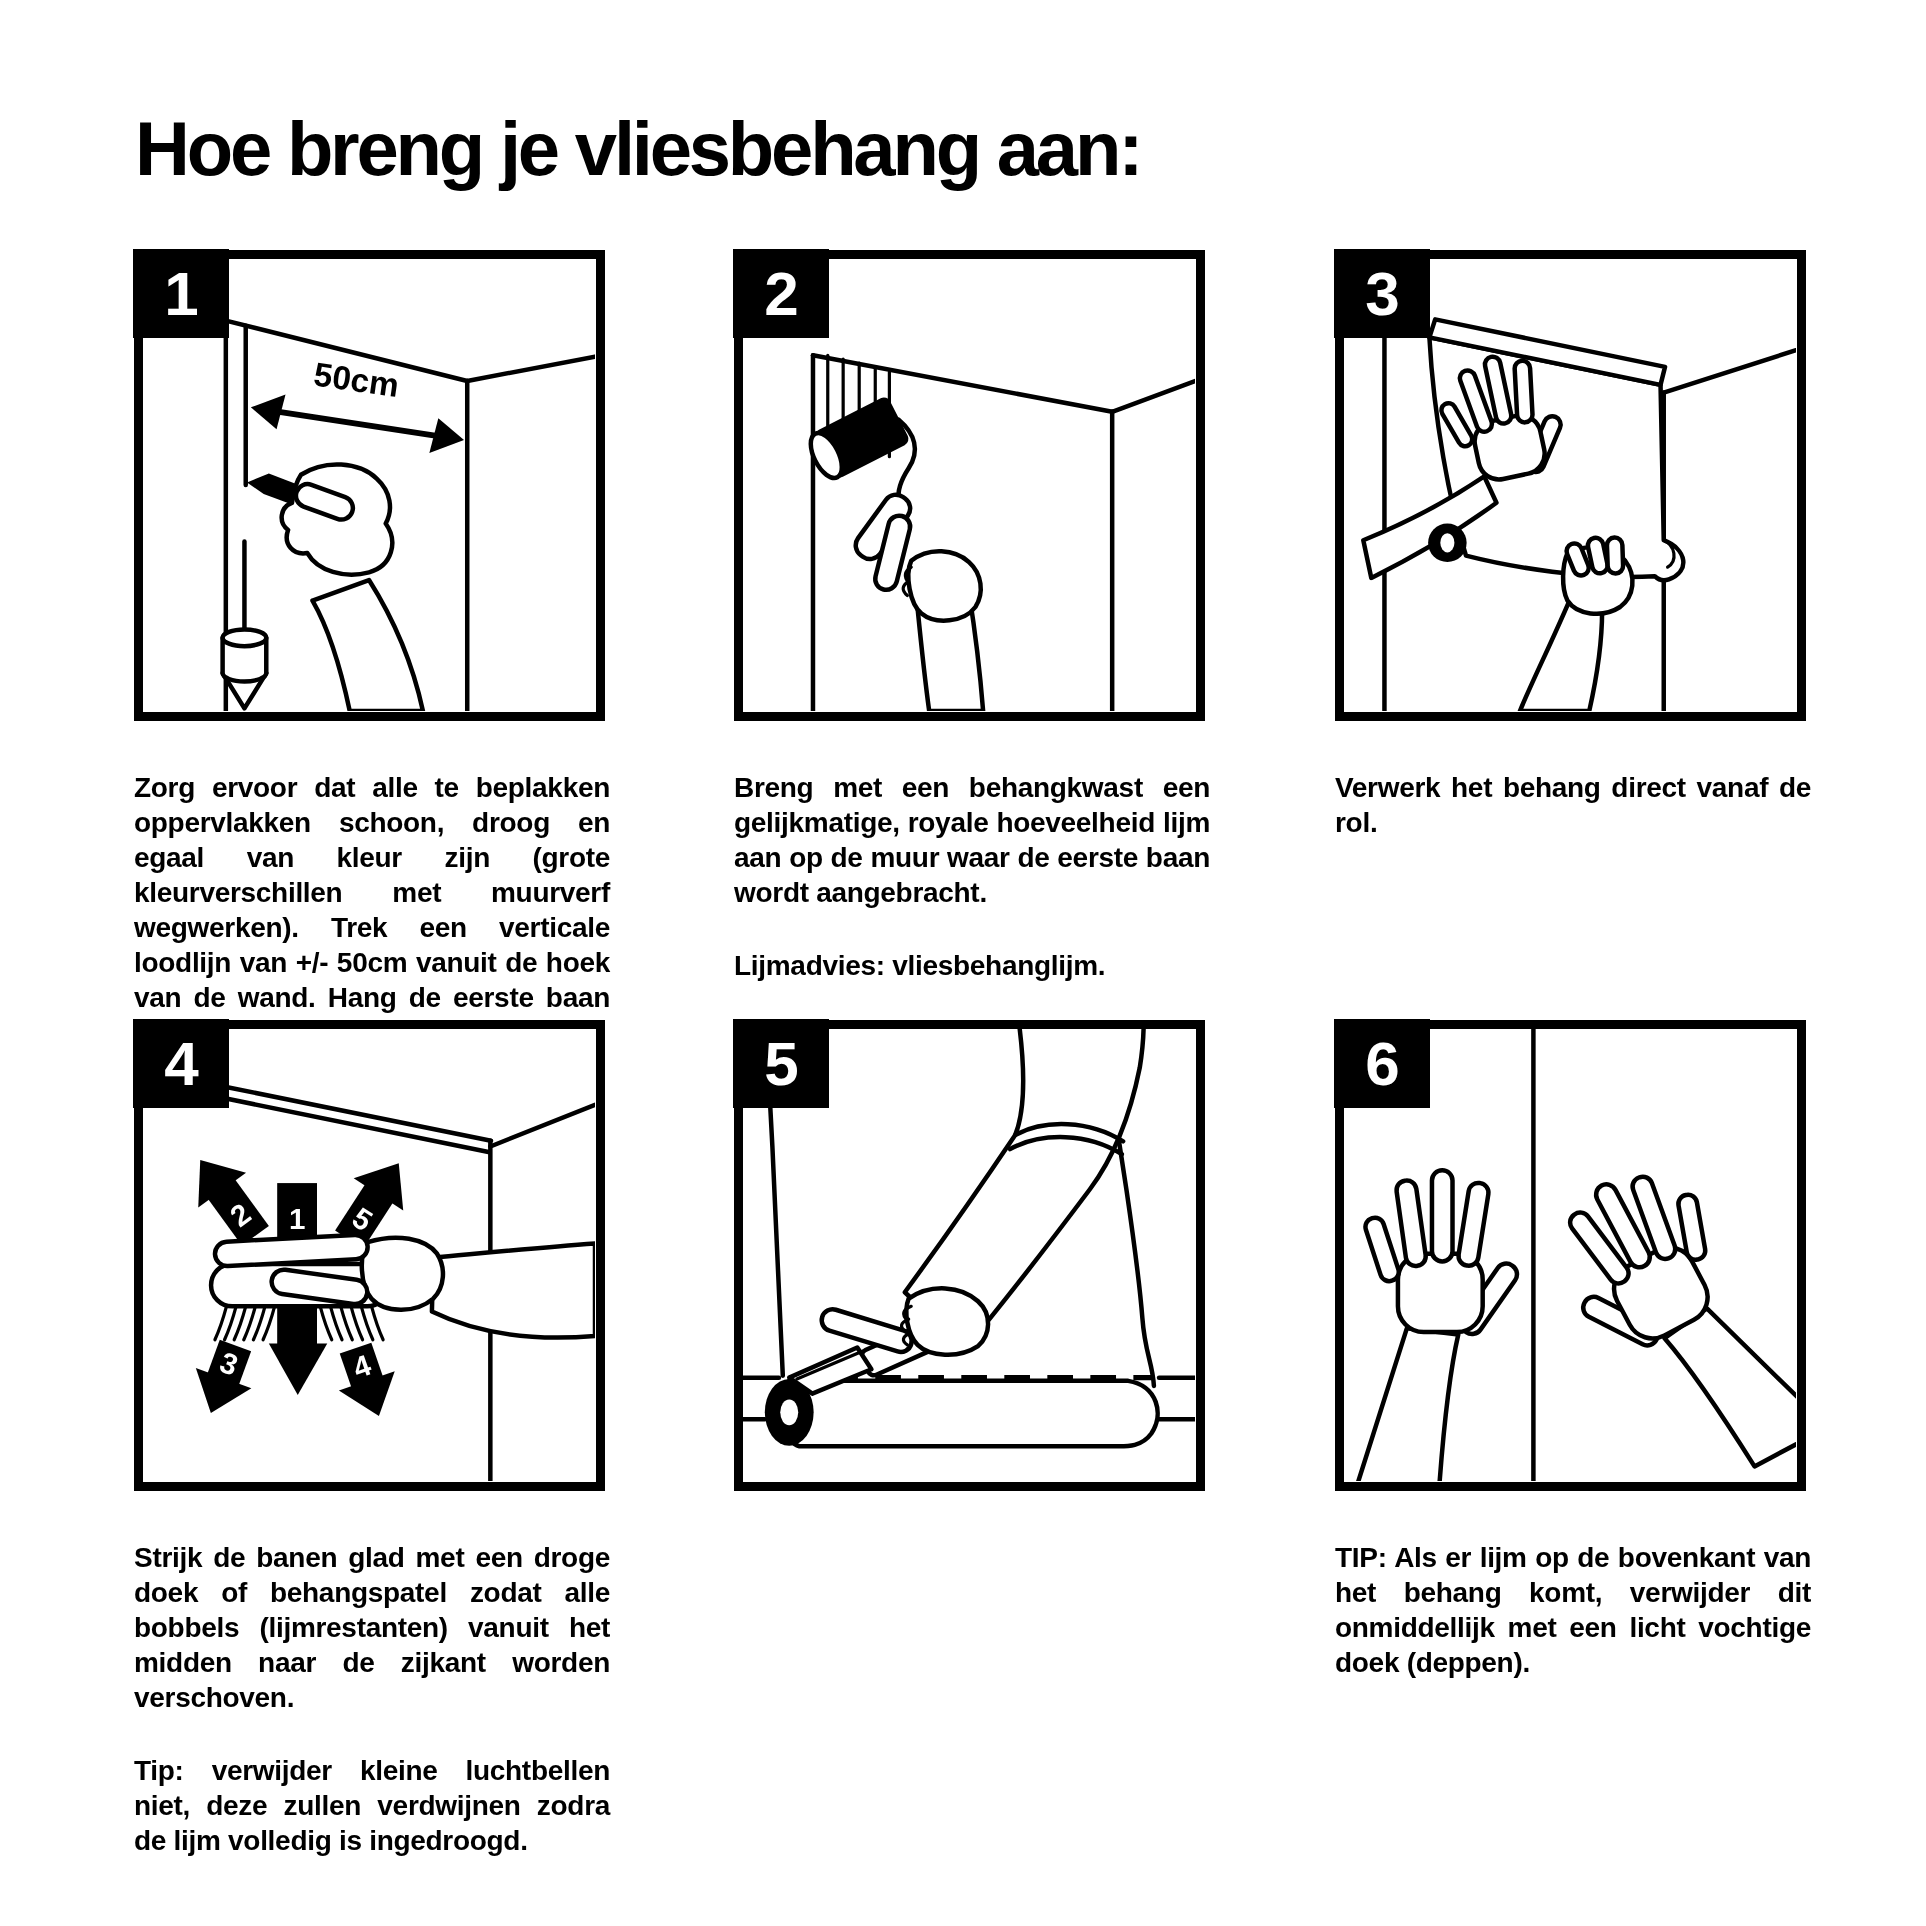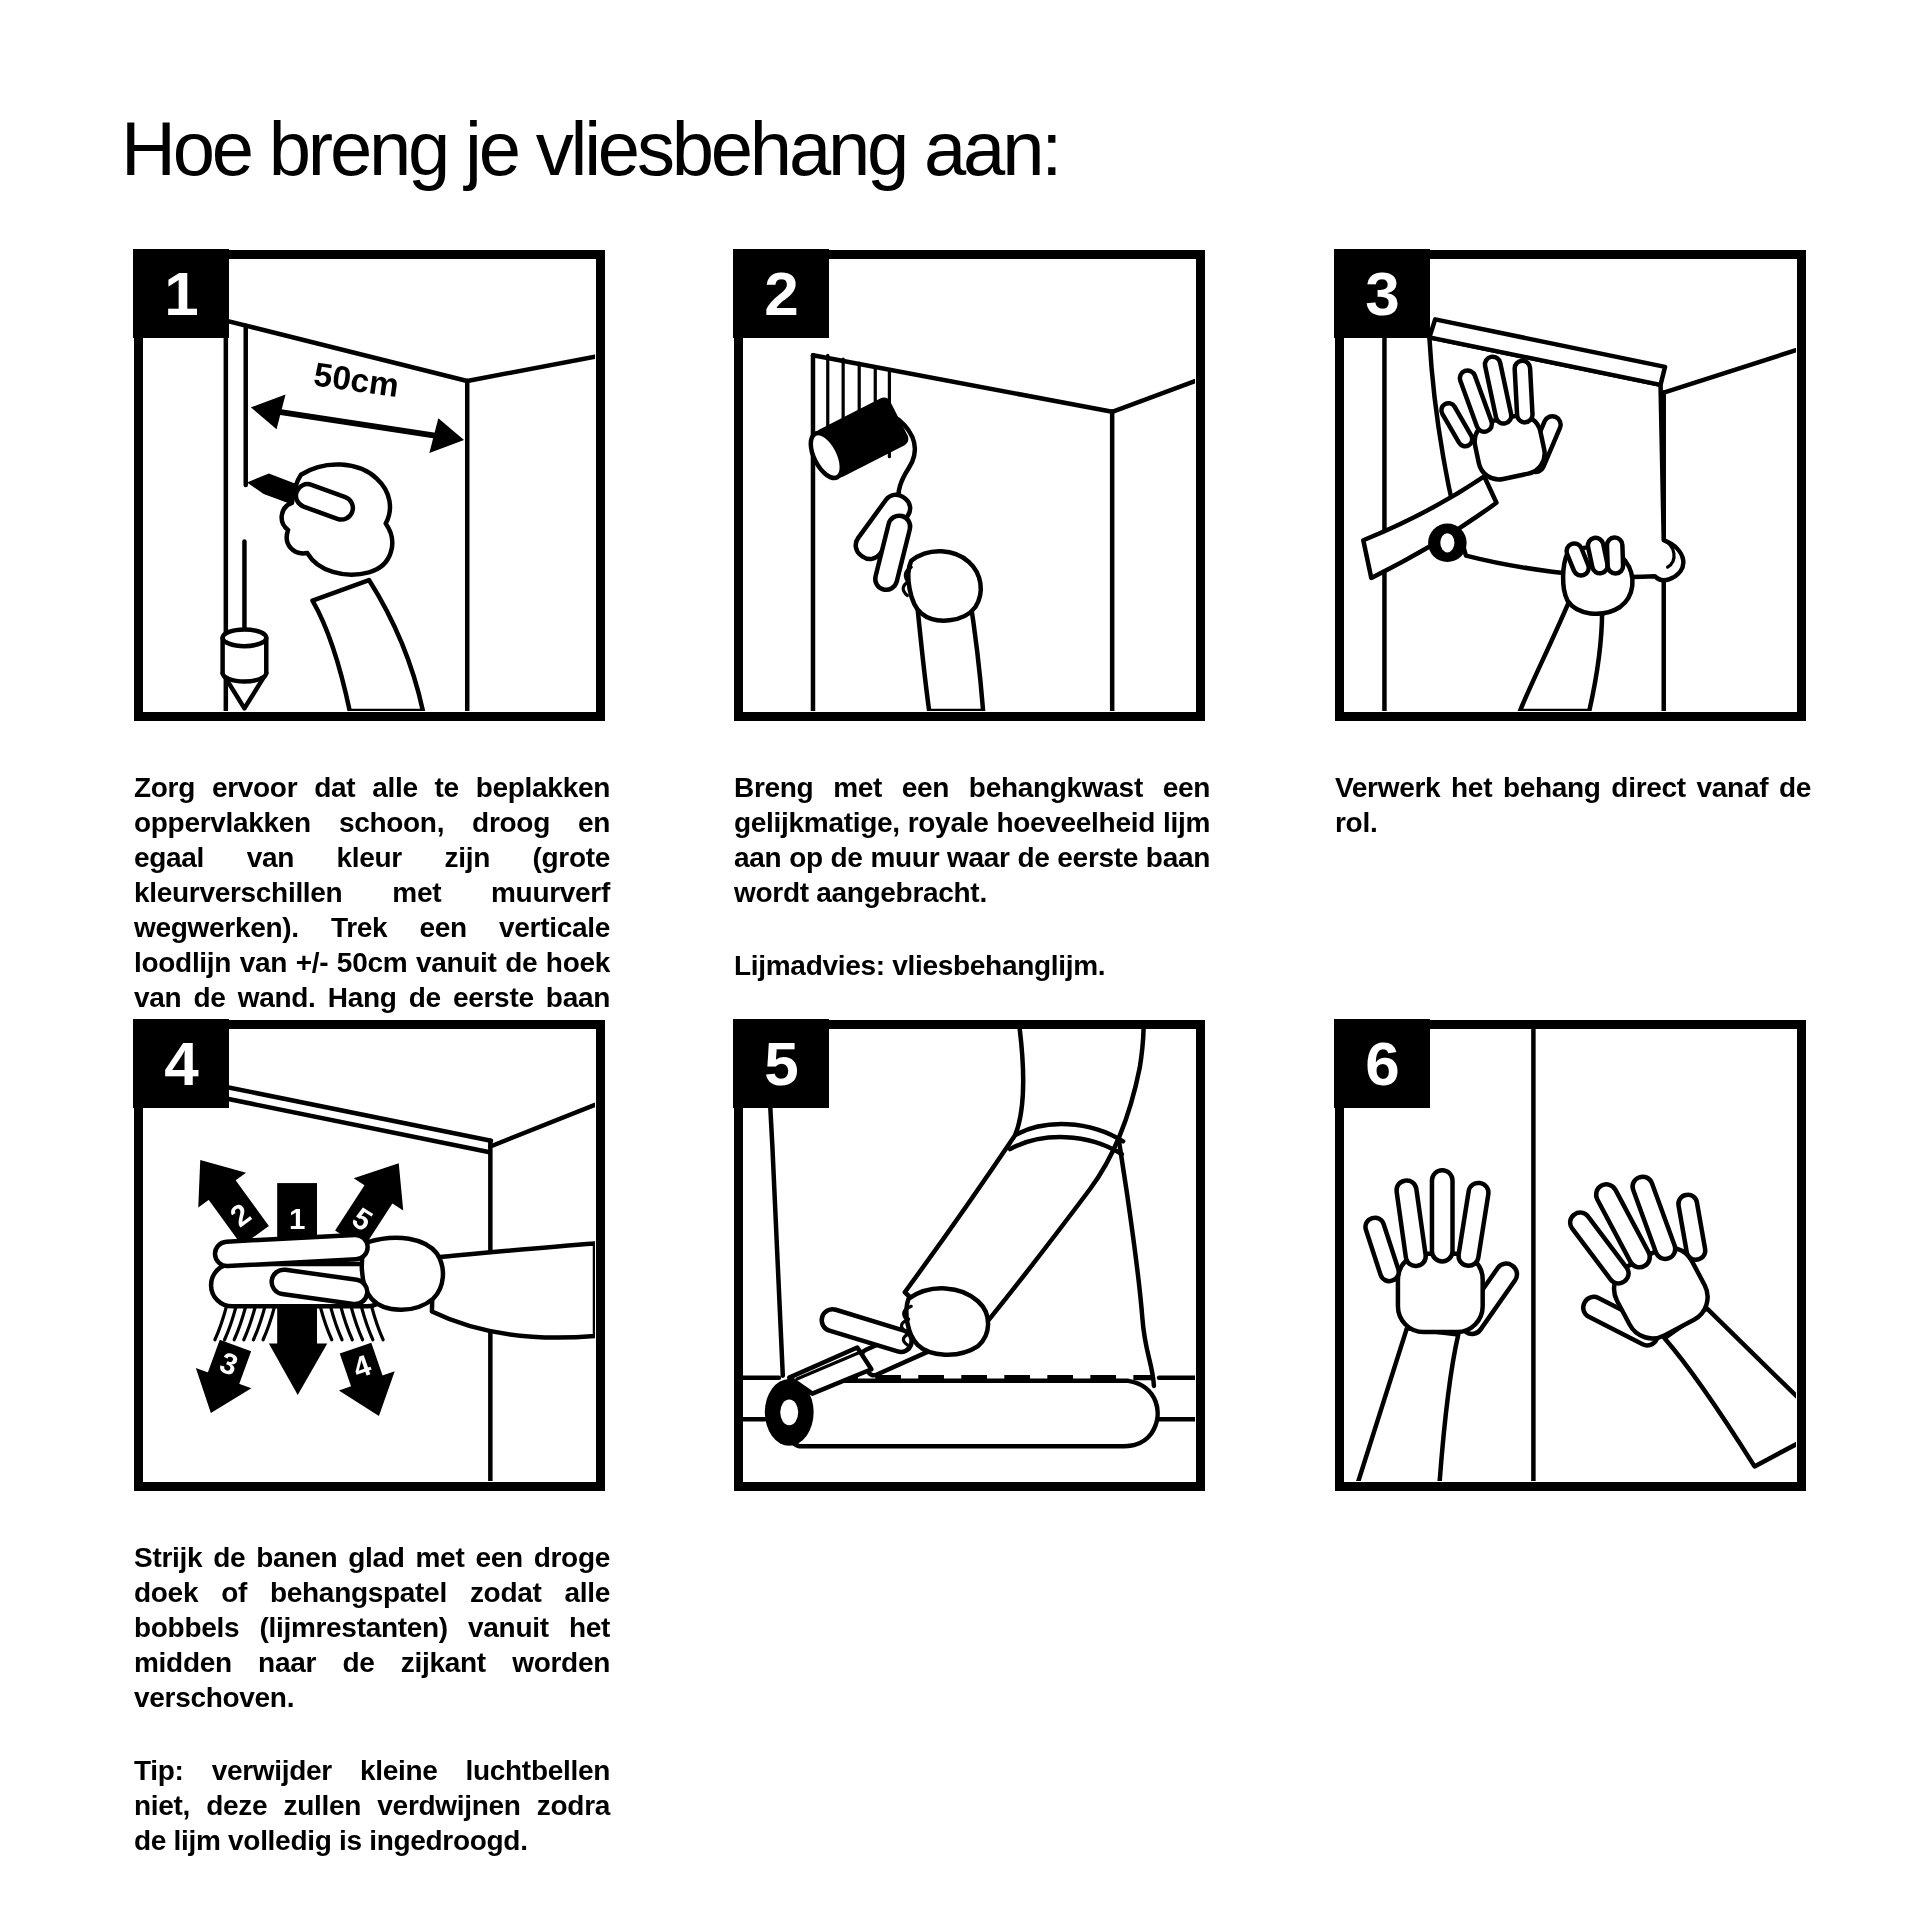--- a/index.html
+++ b/index.html
@@ -1,18 +1,18 @@
 <!DOCTYPE html>
 <html style="font-size:10.3px"><head>
 <meta charset="utf-8">
 <style>
   html,body{margin:0;padding:0;background:#fff;}
   .sheet{position:relative;width:1926px;height:1926px;background:#fff;overflow:hidden;
          font-family:"Liberation Sans",sans-serif;color:#000;}
-  .title{position:absolute;left:121px;top:54px;font-size:76px;font-weight:normal;
+  .title{position:absolute;left:135px;top:54px;font-size:76px;font-weight:bold;
          letter-spacing:-3.2px;white-space:nowrap;}
   .cell{position:absolute;width:471px;}
   .cell.c1{left:134px;top:250px;}  .cell.c2{left:734px;top:250px;}  .cell.c3{left:1335px;top:250px;}
   .cell.c4{left:134px;top:1020px;} .cell.c5{left:734px;top:1020px;} .cell.c6{left:1335px;top:1020px;}
   .panel{position:relative;width:471px;height:471px;border:9.6px solid #000;box-sizing:border-box;background:#fff;}
   .panel svg{position:absolute;left:0;top:0;width:452px;height:452px;display:block;}
   .badge{position:absolute;left:-9.6px;top:-9.6px;width:96px;height:89px;background:#000;color:#fff;
          display:flex;align-items:center;justify-content:center;font-size:62px;font-weight:bold;z-index:5;}
   .cap{position:absolute;left:0;top:520px;width:476px;font-size:28px;line-height:35px;
        font-weight:bold;text-align:justify;letter-spacing:-0.3px;}
@@ -252,17 +252,18 @@
           <rect class="wfill" x="70" y="-72" width="33" height="126" rx="16" transform="rotate(35)"></rect>
           <rect class="wfill" x="-66" y="-28" width="132" height="122" rx="40"></rect>
           <rect class="wfill" x="-90" y="-112" width="29" height="102" rx="14" transform="rotate(-18)"></rect>
           <rect class="wfill" x="-50" y="-148" width="31" height="134" rx="15" transform="rotate(-8)"></rect>
           <rect class="wfill" x="-13" y="-158" width="32" height="142" rx="16"></rect>
           <rect class="wfill" x="24" y="-146" width="31" height="130" rx="15" transform="rotate(9)"></rect>
         </g>
       </svg>
     </div>
     <div class="cap">
+      <p>TIP: Als er lijm op de bovenkant van het behang komt, verwijder dit onmiddellijk met een licht vochtige doek (deppen).</p>
     </div>
   </div>
 
 </div>
 
 
 </body></html>

